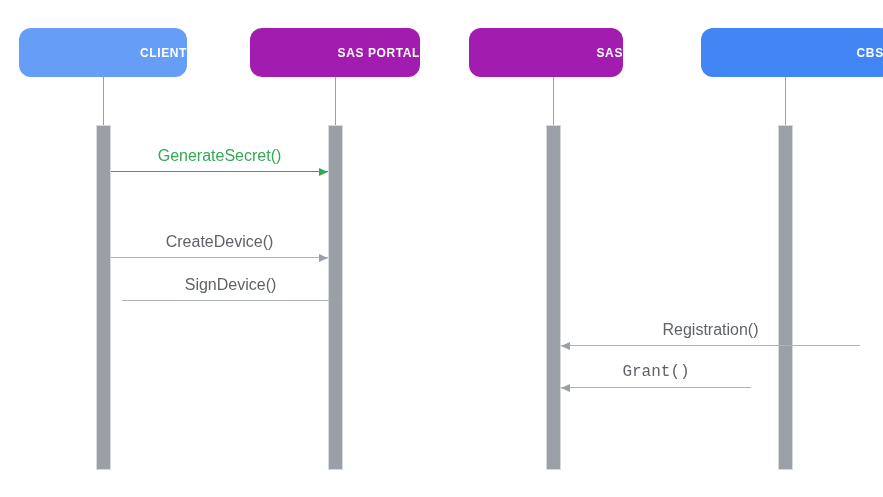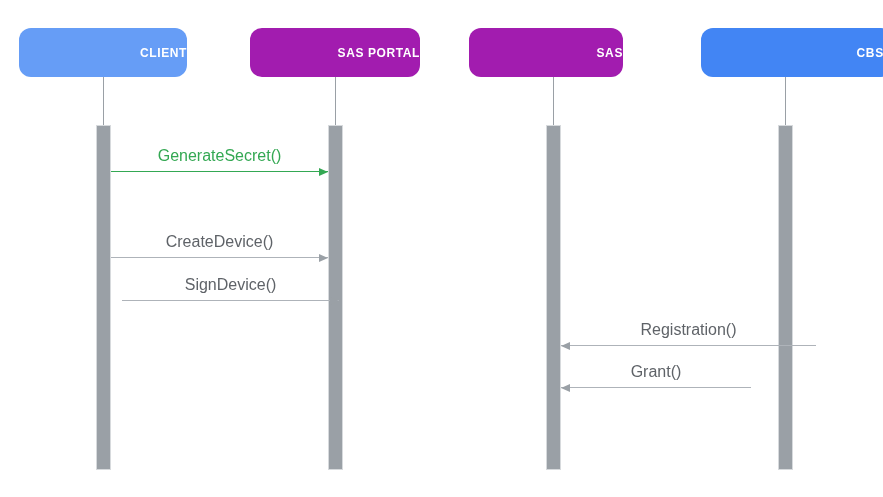--- a/index.html
+++ b/index.html
@@ -130,24 +130,24 @@
     <div class="label">CreateDevice()</div>
     <div class="line"></div>
     <div class="head"></div>
   </div>
   <div class="msg msg-gray dir-right" style="left:111px; width:217px; top:275px;margin-left:11px;">
     <div class="label">SignDevice()</div>
     <div class="line"></div>
     <div class="head"></div>
   </div>
 
-  <div class="msg msg-gray dir-left" style="left:561px; width:255px; top:320px;">
+  <div class="msg msg-gray dir-left" style="left:561px; width:255px; top:320px;padding-left:44px;">
     <div class="label">Registration()</div>
     <div class="line"></div>
     <div class="head"></div>
   </div>
-  <div class="msg msg-gray dir-left" style="left:561px; width:190px; top:362px;">
+  <div class="msg msg-gray dir-left" style="left:561px; width:190px; top:362px;font-family:Liberation Mono, monospace;">
     <div class="label">Grant()</div>
     <div class="line"></div>
     <div class="head"></div>
   </div>
 
 </div>
 
 </body></html>

